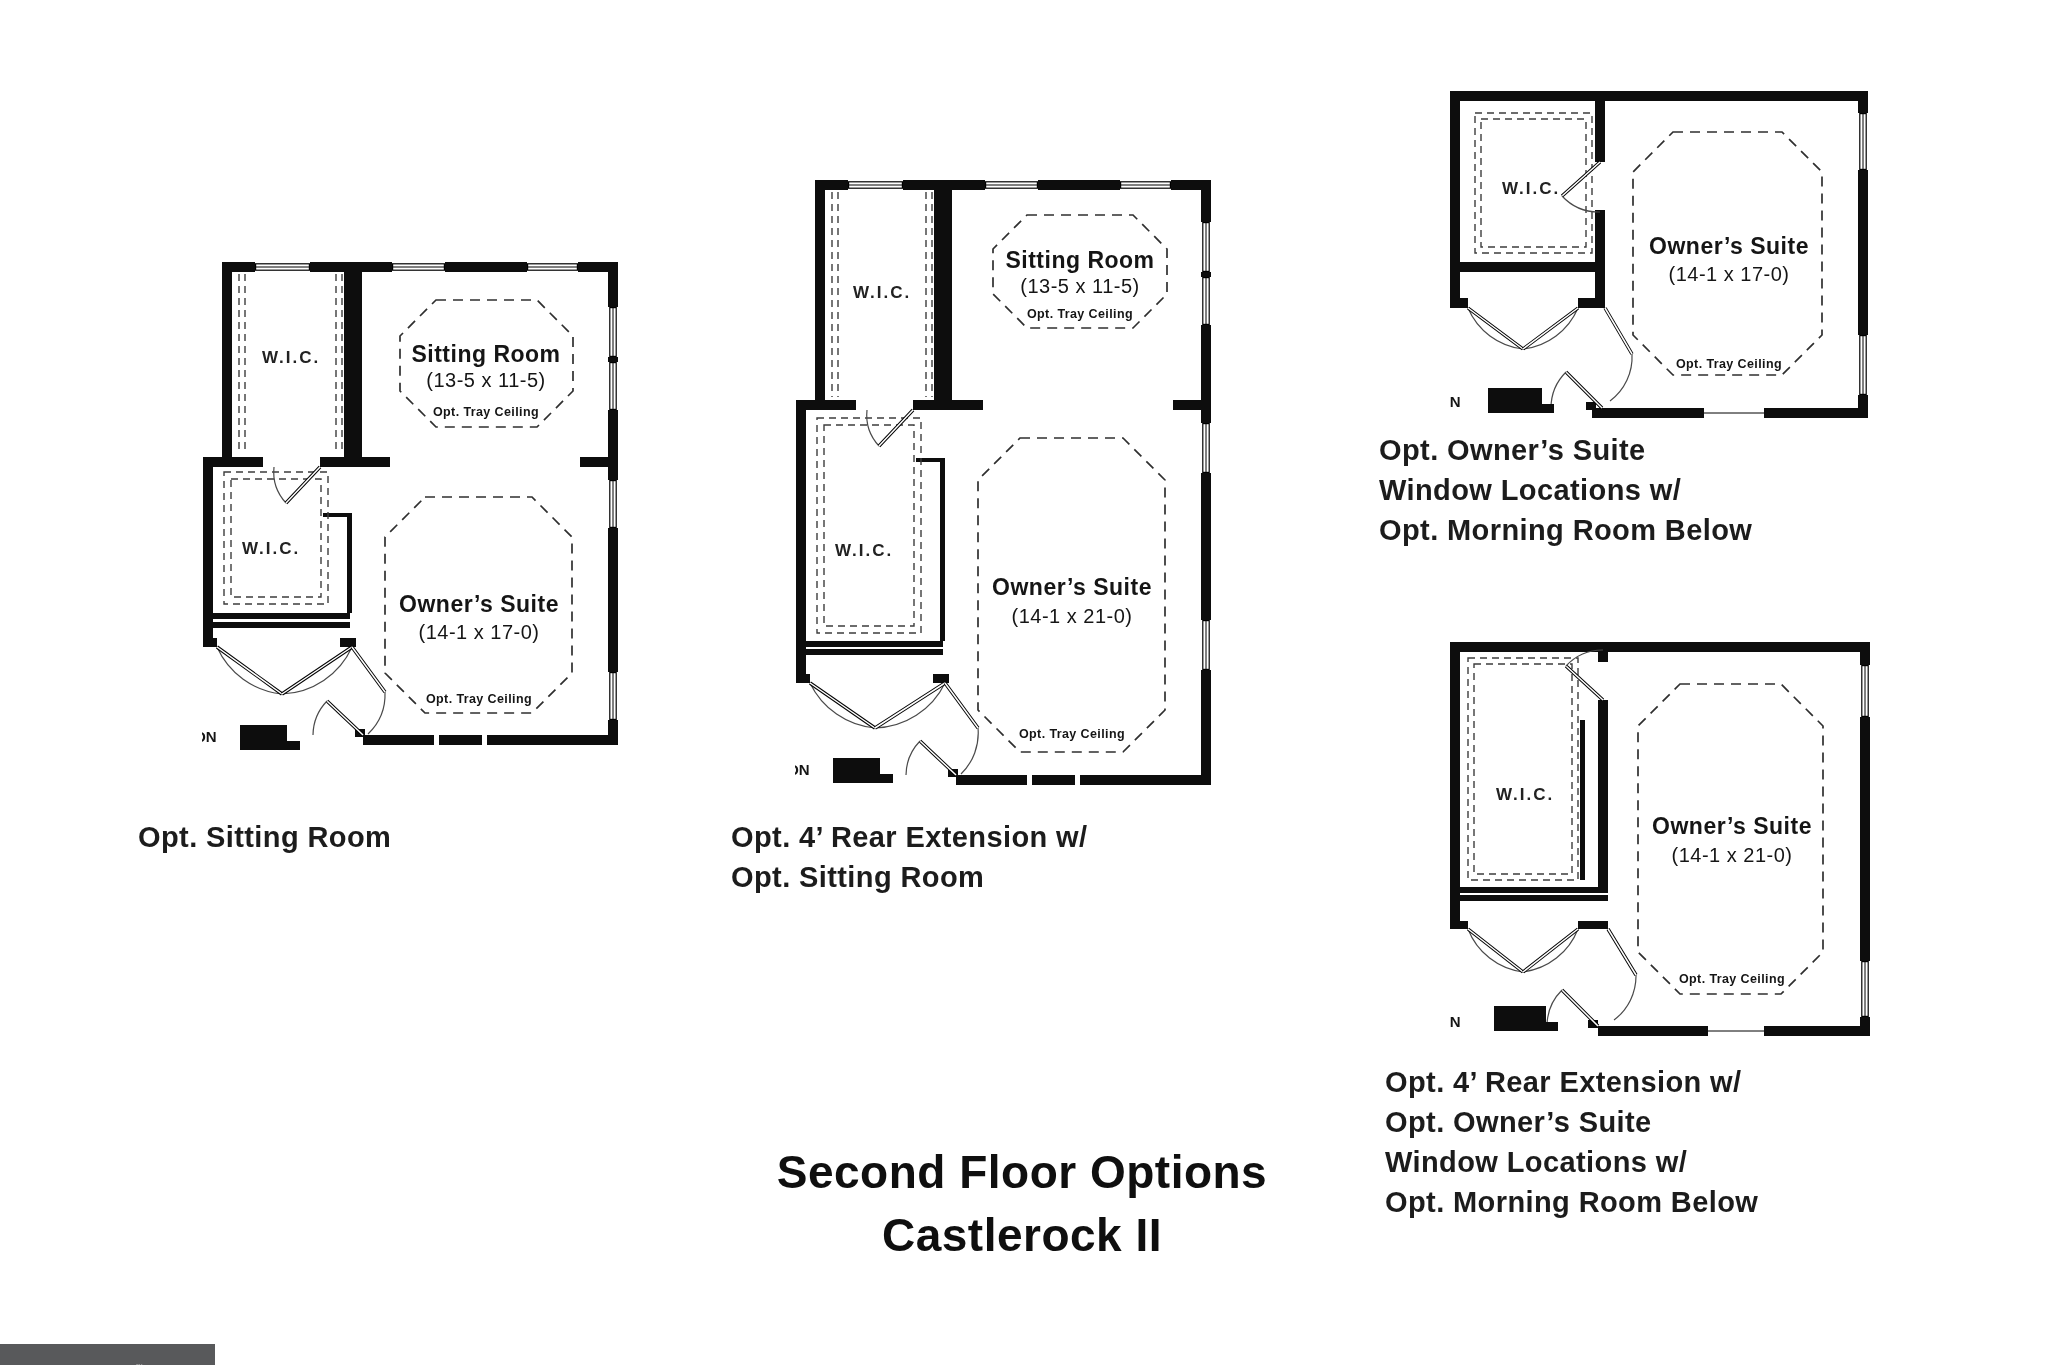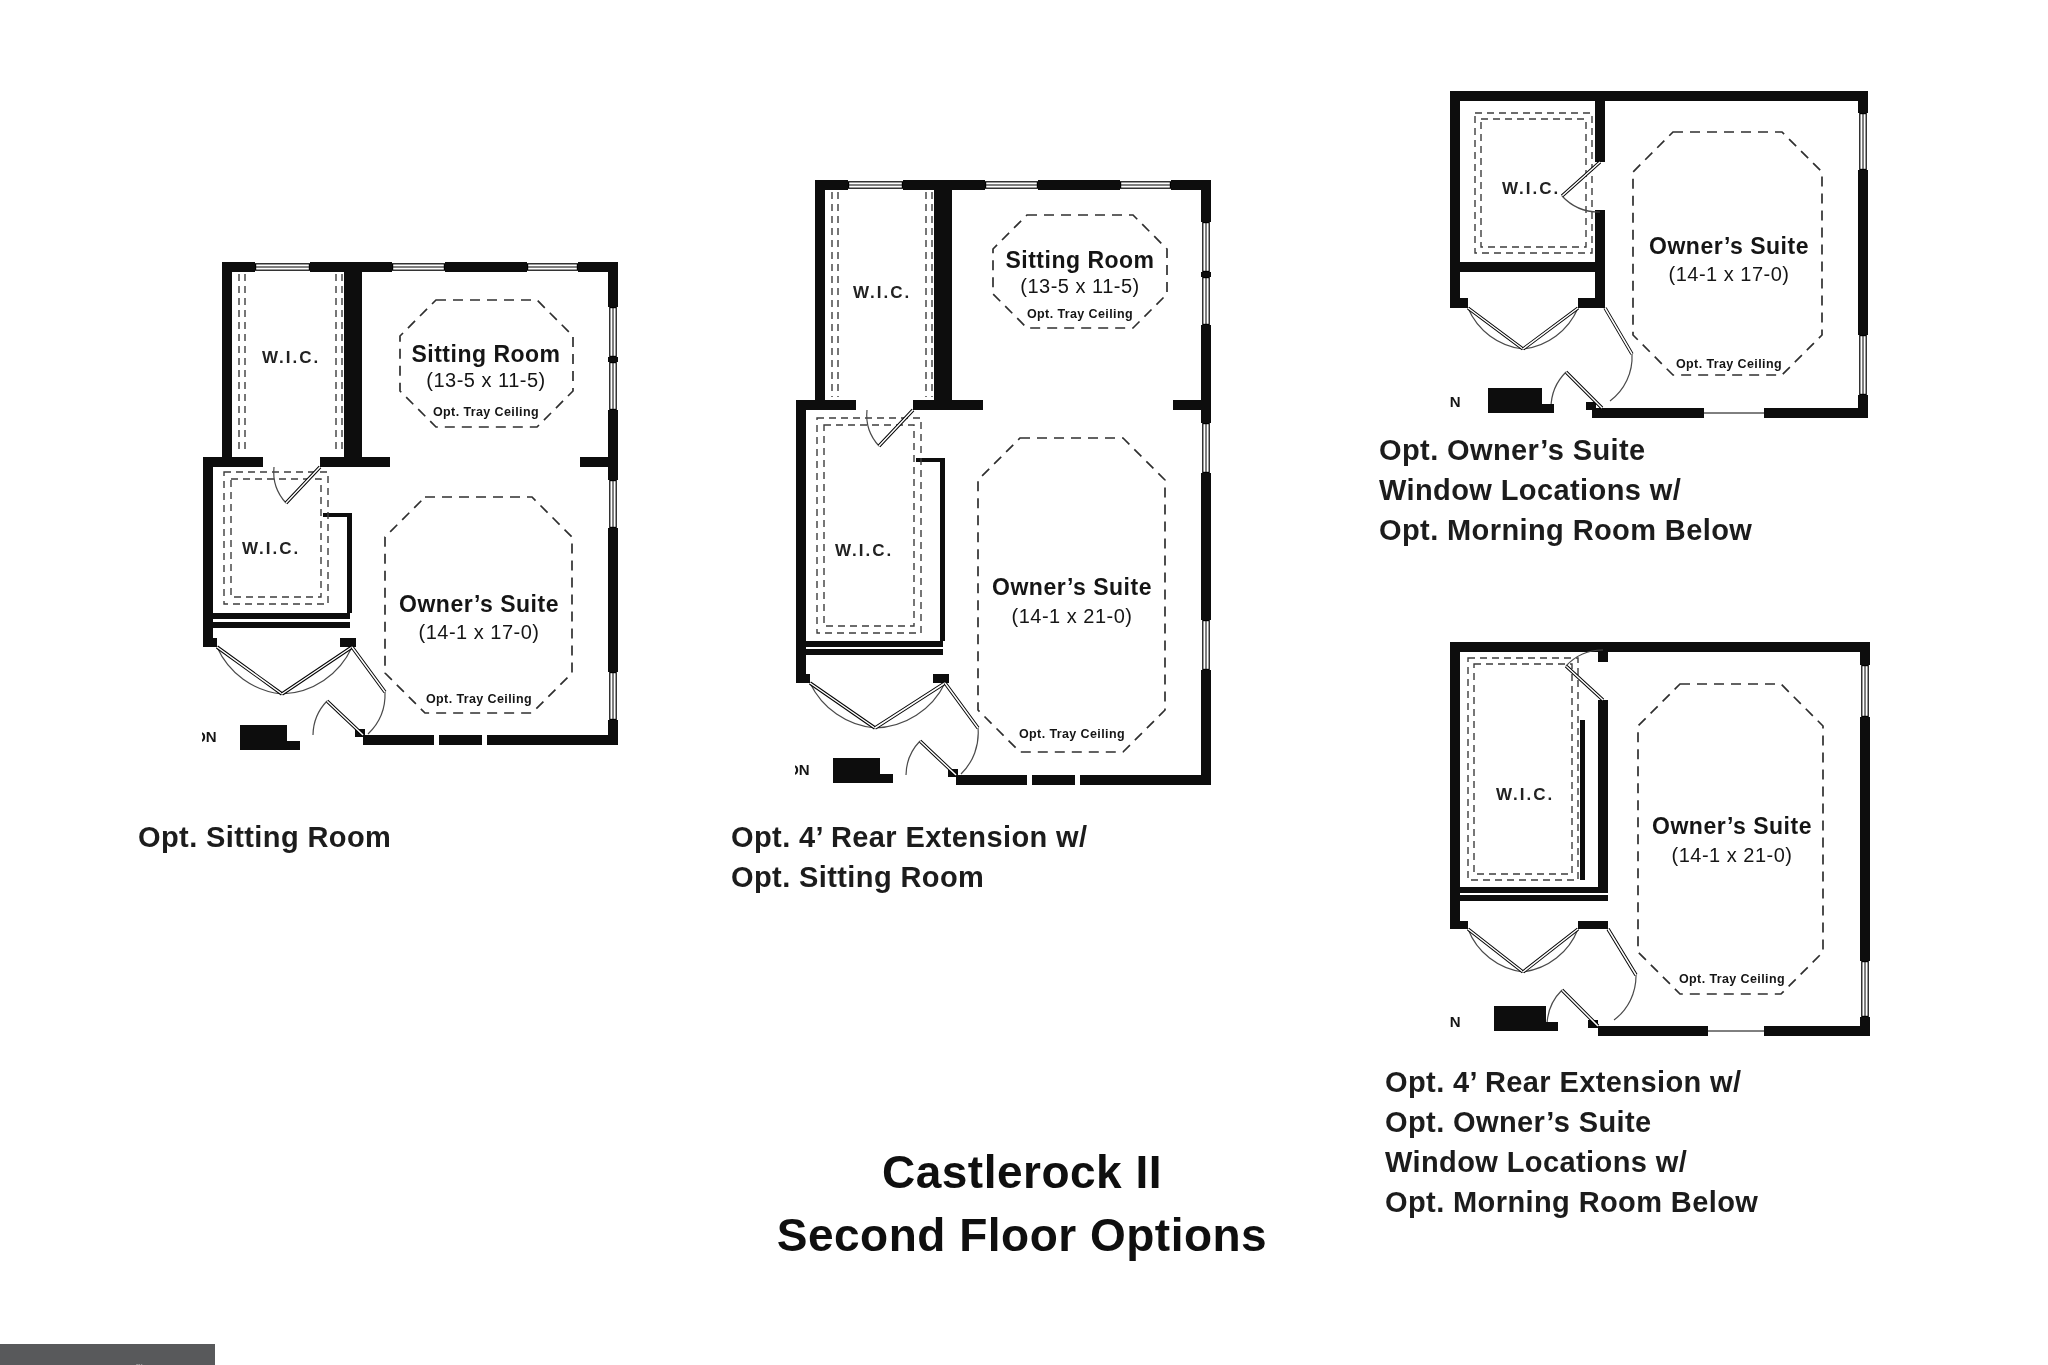--- a/index.html
+++ b/index.html
@@ -387,22 +387,22 @@
     <div>Opt. Morning Room Below</div>
   </div>
   <div class="caption" style="left:1385px;top:1062px;">
     <div>Opt. 4’ Rear Extension w/</div>
     <div>Opt. Owner’s Suite</div>
     <div>Window Locations w/</div>
     <div>Opt. Morning Room Below</div>
   </div>
 
   <div id="main-title">
+    <div>Second Floor Options</div>
     <div>Castlerock II</div>
-    <div>Second Floor Options</div>
   </div>
 
   <div id="logo">
     <span class="brand">
       <span>bright</span>
       <span class="star">✦</span>
       <span class="tm">™</span>
     </span>
     <span class="suffix">MLS</span>
   </div>

